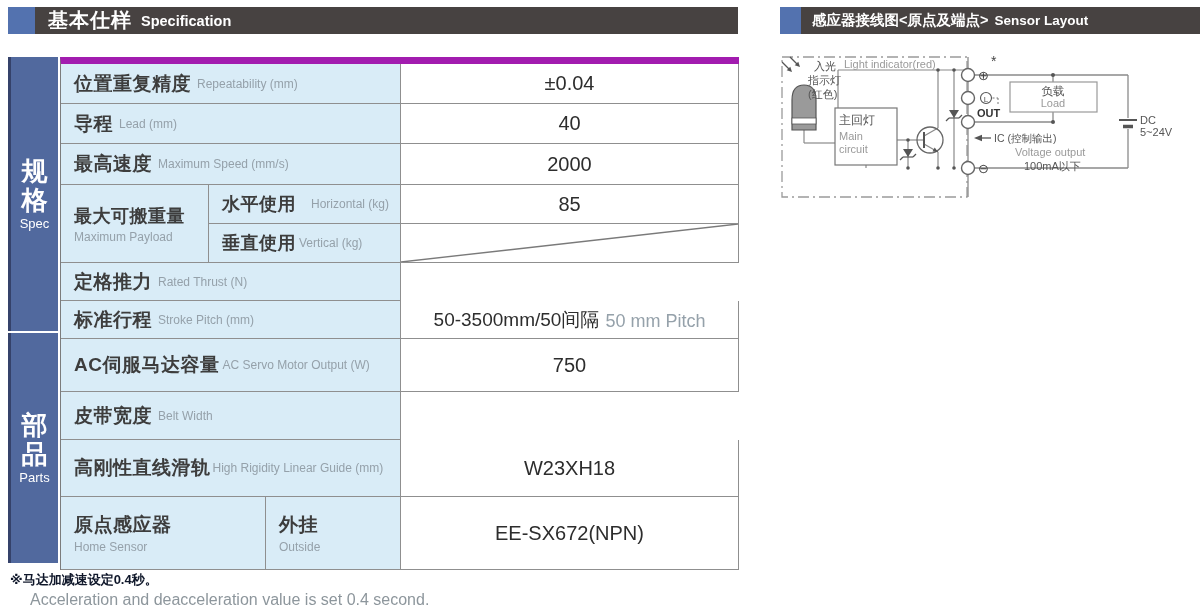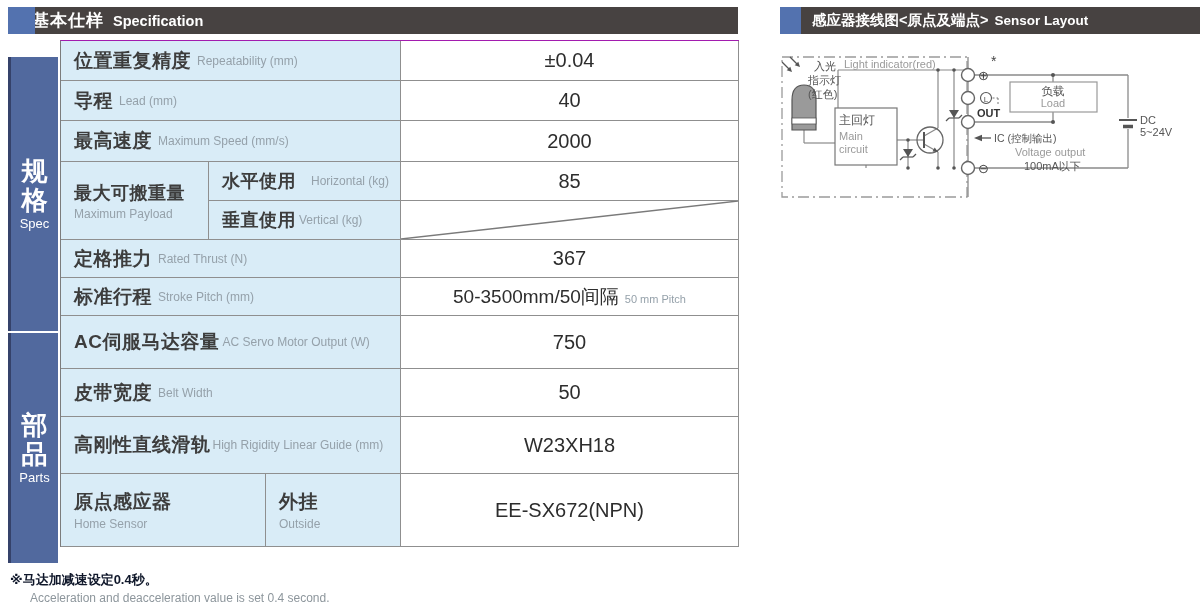--- a/index.html
+++ b/index.html
@@ -7,53 +7,53 @@
     width:1200px;height:611px;position:relative;background:#fff;overflow:hidden;
     font-family:"Liberation Sans","DejaVu Sans",sans-serif;
   }
   .abs{position:absolute;}
   
   .hdrbar{position:absolute;height:27px;background:#474241;color:#fff;display:flex;align-items:center;}
   .hdrsq{position:absolute;left:0;top:0;bottom:0;background:#5372af;}
   .hdr-zh{font-weight:bold;letter-spacing:1px;}
   .hdr-en{font-weight:bold;margin-left:9px;}
   
-  .grid{position:absolute;left:60px;top:40px;width:678px;height:506px;
-        border-top:1px solid #a21caf;border-left:1px solid #7c7c7c;box-sizing:content-box;}
+  .grid{position:absolute;left:60px;top:57px;width:678px;height:506px;
+        border-top:7px solid #a21caf;border-left:1px solid #7c7c7c;box-sizing:content-box;}
   .cell{position:absolute;box-sizing:border-box;border-right:1px solid #8f8f8f;border-bottom:1px solid #8f8f8f;}
   .lab{background:#d9ecf7;display:flex;align-items:center;padding-left:13px;overflow:hidden;}
   .lab .zh{font-size:19px;color:#3d3d3d;font-weight:600;letter-spacing:.5px;white-space:nowrap;}
   .lab .en{font-size:12px;color:#95a1aa;margin-left:6px;white-space:nowrap;}
   .lab.stack{flex-direction:column;align-items:flex-start;justify-content:center;}
   .lab.stack .en{margin-left:0;margin-top:2px;}
   .val{background:#ffffff;display:flex;align-items:center;justify-content:center;
        font-size:20px;color:#2d2d2d;}
-  .val .sm{font-size:11px;color:#95a1aa;margin-left:6px;margin-top:4px;}
+  .val .sm{font-size:18px;color:#95a1aa;margin-left:6px;margin-top:4px;}
   .diag-svg{width:100%;height:100%;display:block;}
   
   .grp{position:absolute;left:8px;width:50px;background:#51699e;border-left:3px solid #35426a;
        box-sizing:border-box;display:flex;flex-direction:column;align-items:center;justify-content:center;}
   .grp .gch{font-size:26px;font-weight:bold;color:#fff;line-height:1.08;}
   .grp .gen{font-size:13px;color:#fff;margin-top:2px;}
   
   .fn-zh{position:absolute;left:10px;top:571px;font-size:13px;font-weight:bold;color:#0f172a;}
-  .fn-en{position:absolute;left:30px;top:591px;font-size:12px;color:#8d969c;}
+  .fn-en{position:absolute;left:30px;top:591px;font-size:16px;color:#8d969c;}
   
   text{font-family:"Liberation Sans","DejaVu Sans",sans-serif;}
   .t-gray{fill:#9a9a9a;font-size:11px;}
   .t-dark{fill:#555;font-size:11px;}
   .t-sym{fill:#444;font-size:13px;}
   .t-out{fill:#333;font-size:11px;font-weight:bold;}
 </style>
 </head>
 <body>
 
 <div class="hdrbar" style="left:8px;top:7px;width:730px;">
   <div class="hdrsq" style="width:27px;"></div>
-  <span class="hdr-zh" style="margin-left:24px;font-size:17px;">基本仕样</span>
+  <span class="hdr-zh" style="margin-left:40px;font-size:20px;">基本仕样</span>
   <span class="hdr-en" style="font-size:14.5px;">Specification</span>
 </div>
 
 <div class="hdrbar" style="left:780px;top:7px;width:420px;">
   <div class="hdrsq" style="width:21px;"></div>
   <span class="hdr-zh" style="margin-left:32px;font-size:14.5px;letter-spacing:0;">感应器接线图&lt;原点及端点&gt;</span>
   <span class="hdr-en" style="font-size:13.5px;margin-left:6px;">Sensor Layout</span>
 </div>
 
 <div class="grp" style="top:57px;height:274px;">
@@ -104,42 +104,40 @@
   <div class="cell val" style="left:340px;top:160px;width:338px;height:39px;padding:0;">
     <svg class="diag-svg" viewBox="0 0 100 100" preserveAspectRatio="none">
       <line x1="0" y1="100" x2="100" y2="0" stroke="#7a7a7a" stroke-width="1.4" vector-effect="non-scaling-stroke"></line>
     </svg>
   </div>
 
   <div class="cell lab" style="left:0;top:199px;width:340px;height:38px;">
     <span class="zh">定格推力</span>
     <span class="en">Rated Thrust (N)</span>
   </div>
-  <div class="cell val" style="left:340px;top:199px;width:338px;height:38px;">367</div>
 
   <div class="cell lab" style="left:0;top:237px;width:340px;height:38px;">
     <span class="zh">标准行程</span>
     <span class="en">Stroke Pitch (mm)</span>
   </div>
   <div class="cell val" style="left:340px;top:237px;width:338px;height:38px;font-size:19px;">
     <span>50-3500mm/50间隔</span>
     <span class="sm">50 mm Pitch</span>
   </div>
 
   <div class="cell lab" style="left:0;top:275px;width:340px;height:53px;">
     <span class="zh">AC伺服马达容量</span>
     <span class="en" style="margin-left:3px;">AC Servo Motor Output (W)</span>
   </div>
   <div class="cell val" style="left:340px;top:275px;width:338px;height:53px;">750</div>
 
   <div class="cell lab" style="left:0;top:328px;width:340px;height:48px;">
     <span class="zh">皮带宽度</span>
     <span class="en">Belt Width</span>
   </div>
-  <div class="cell val" style="left:340px;top:328px;width:338px;height:48px;">50</div>
 
   <div class="cell lab" style="left:0;top:376px;width:340px;height:57px;">
     <span class="zh">高刚性直线滑轨</span>
     <span class="en" style="margin-left:2px;">High Rigidity Linear Guide (mm)</span>
   </div>
   <div class="cell val" style="left:340px;top:376px;width:338px;height:57px;">W23XH18</div>
 
   <div class="cell lab stack" style="left:0;top:433px;width:205px;height:73px;">
     <span class="zh">原点感应器</span>
     <span class="en">Home Sensor</span>

